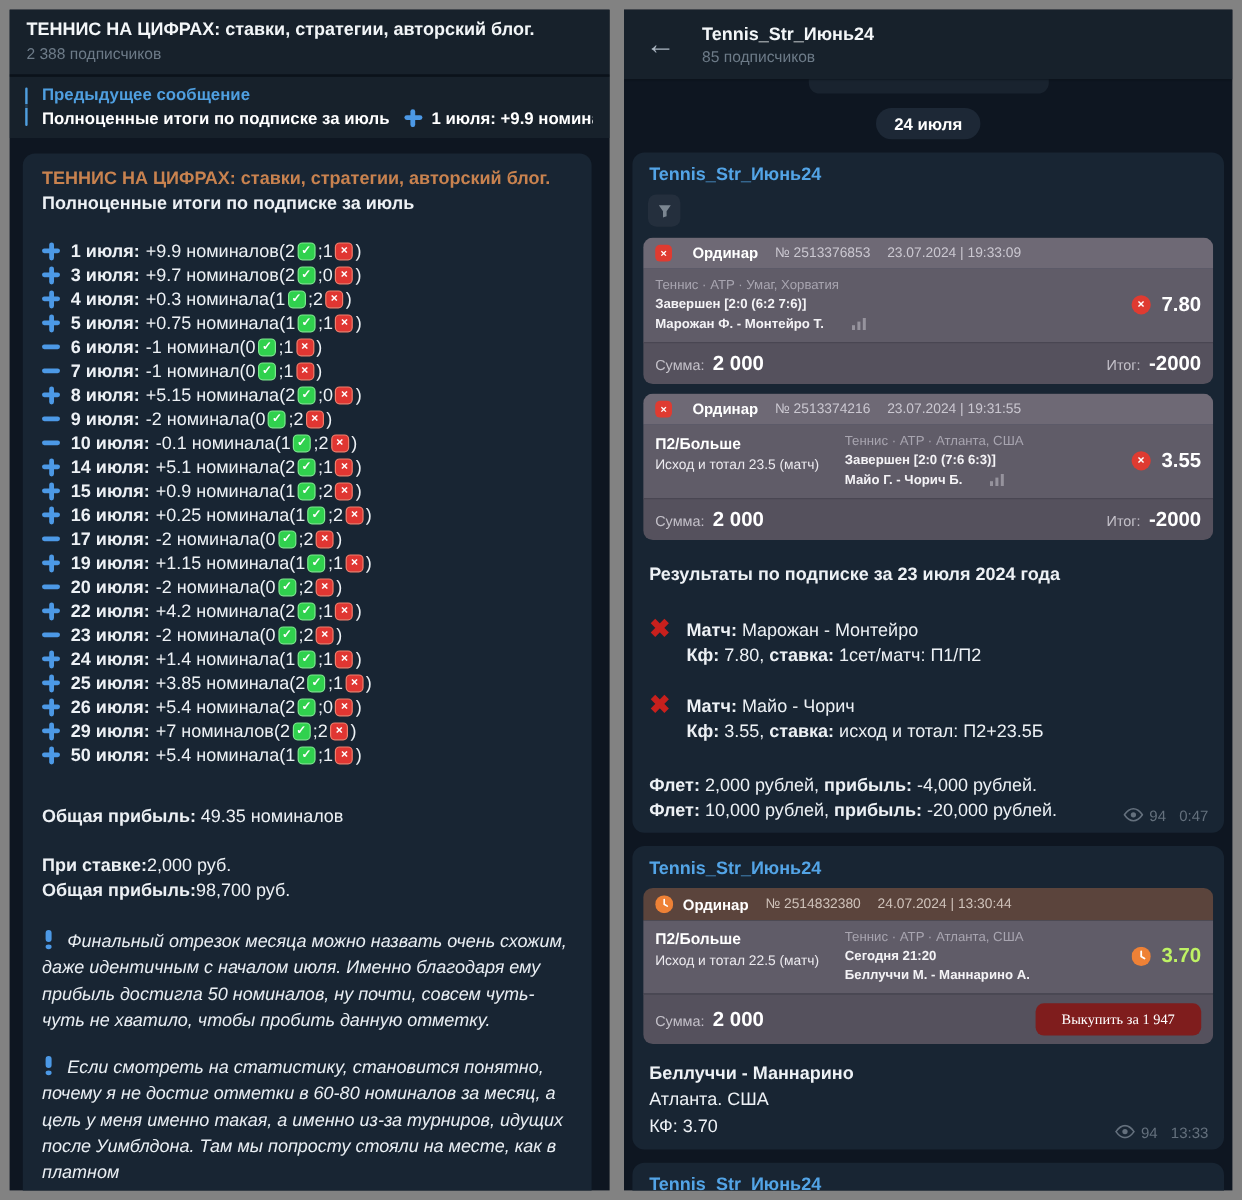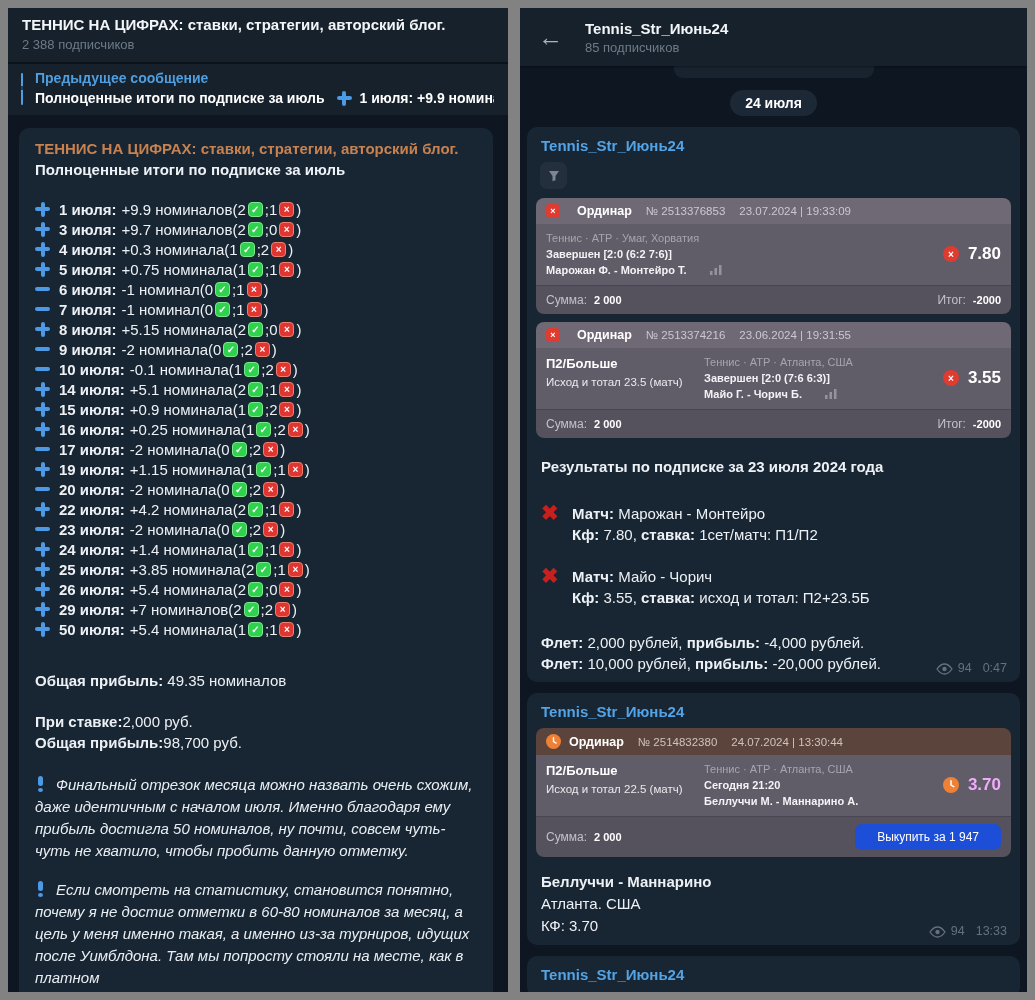--- a/index.html
+++ b/index.html
@@ -67,36 +67,36 @@
   .card-body{display:flex;background:#605c68;padding:8px 10px 9px}
   .cb-col1{width:158px;flex:0 0 158px}
   .cb-col1 .bet{color:#fff;font-weight:bold;font-size:13px}
   .cb-col1 .bet-detail{color:#eceaef;font-size:11.5px;margin-top:5px}
   .cb-col2{flex:1;min-width:0}
   .cb-col2 .league{color:#a8a5b0;font-size:11px}
   .cb-col2 .status-line{color:#f4f3f6;font-weight:bold;font-size:11px;margin-top:4px}
   .cb-col2 .players{color:#f4f3f6;font-weight:bold;font-size:11px;margin-top:4px;display:flex;align-items:center;gap:23px}
   .cb-col3{width:86px;flex:0 0 86px;display:flex;align-items:center;justify-content:flex-end;gap:9px}
   .odds{font-weight:bold;font-size:17px;color:#fff}
-  .card.pending .odds{color:#f0abfc}
+  .card.pending .odds{color:#bef264}
   .odds-x{width:16px;height:16px;border-radius:50%;background:#df3b31;color:#fff;font-size:10px;font-weight:bold;display:inline-flex;align-items:center;justify-content:center}
   .card-footer{display:flex;justify-content:space-between;align-items:center;background:#55515d;padding:7px 10px;border-top:1px solid #494652}
   .f-label{color:#c4c1c9;font-size:12px}
-  .f-val{color:#fff;font-weight:bold;font-size:11px;margin-left:7px}
-  .buyout-btn{background:#1d4ed8;color:#fff;border:none;border-radius:7px;padding:6px 22px;font-size:12px;font-family:Liberation Sans, sans-serif;cursor:pointer}
+  .f-val{color:#fff;font-weight:bold;font-size:17px;margin-left:7px}
+  .buyout-btn{background:#7f1d1d;color:#fff;border:none;border-radius:7px;padding:6px 22px;font-size:12px;font-family:Liberation Serif, serif;cursor:pointer}
 
   
   .results{padding:10px 5px 2px;font-size:15px;line-height:21px}
   .res-head{font-weight:bold;margin-bottom:26px}
   .entry{position:relative;padding-left:31px;margin-bottom:21px}
   .bigx{position:absolute;left:0;top:-1px;color:#c8201d;font-size:21px;font-weight:bold}
   .flet{margin-top:24px}
   .match-info{padding:6px 5px 2px;font-size:15px;line-height:22px}
   .match-info .mi-title{font-weight:bold}
-  .meta{position:absolute;right:13px;bottom:7px;color:#64707d;font-size:12.5px;display:flex;align-items:flex-end;gap:5px}
+  .meta{position:absolute;right:13px;bottom:7px;color:#64707d;font-size:12.5px;display:flex;align-items:flex-start;gap:5px}
   .meta .t{margin-left:6px}
 </style>
 </head>
 <body>
 
 <div class="panel panel-left">
   <div class="l-header">
     <div class="l-title">ТЕННИС НА ЦИФРАХ: ставки, стратегии, авторский блог.</div>
     <div class="l-sub">2 388 подписчиков</div>
   </div>
@@ -448,21 +448,21 @@
       <div><span class="f-label">Итог:</span><span class="f-val">-2000</span></div>
 
     </div>
   </div>
           <div class="card lost">
     <div class="card-header">
       <span class="st-ico">×</span>
 
       <span class="type" style="margin-left:8px">Ординар</span>
       <span class="num">№ 2513374216</span>
-      <span class="dt">23.06.2024 | 19:31:55</span>
+      <span class="dt">23.07.2024 | 19:31:55</span>
     </div>
     <div class="card-body">
       <div class="cb-col1">
         <div class="bet">П2/Больше</div>
         <div class="bet-detail">Исход и тотал 23.5 (матч)</div>
       </div>
       <div class="cb-col2">
         <div class="league">Теннис · ATP · Атланта, США</div>
         <div class="status-line">Завершен [2:0 (7:6 6:3)]</div>
         <div class="players">

